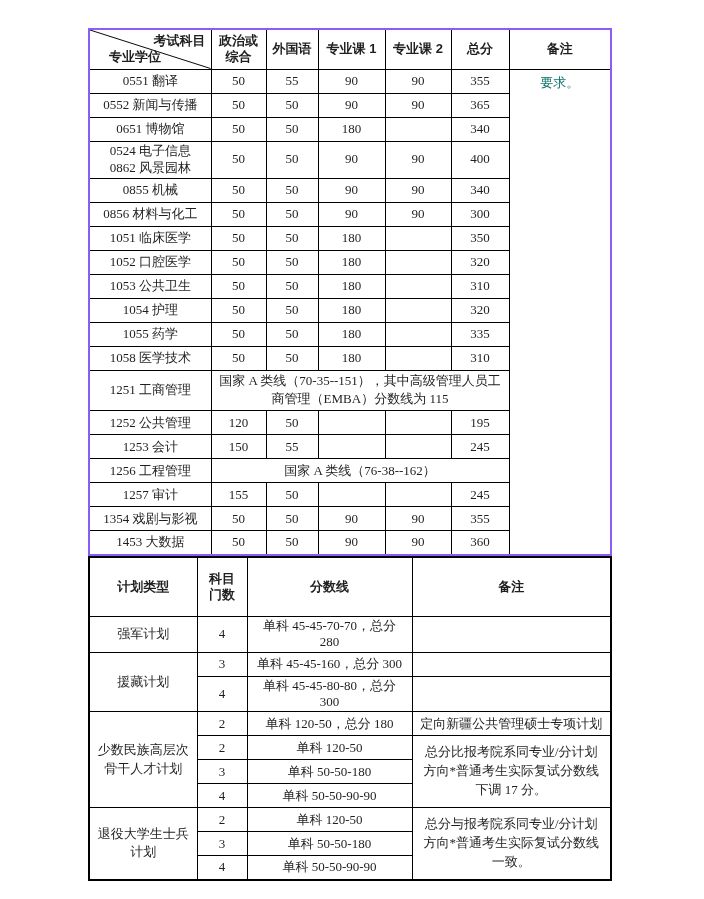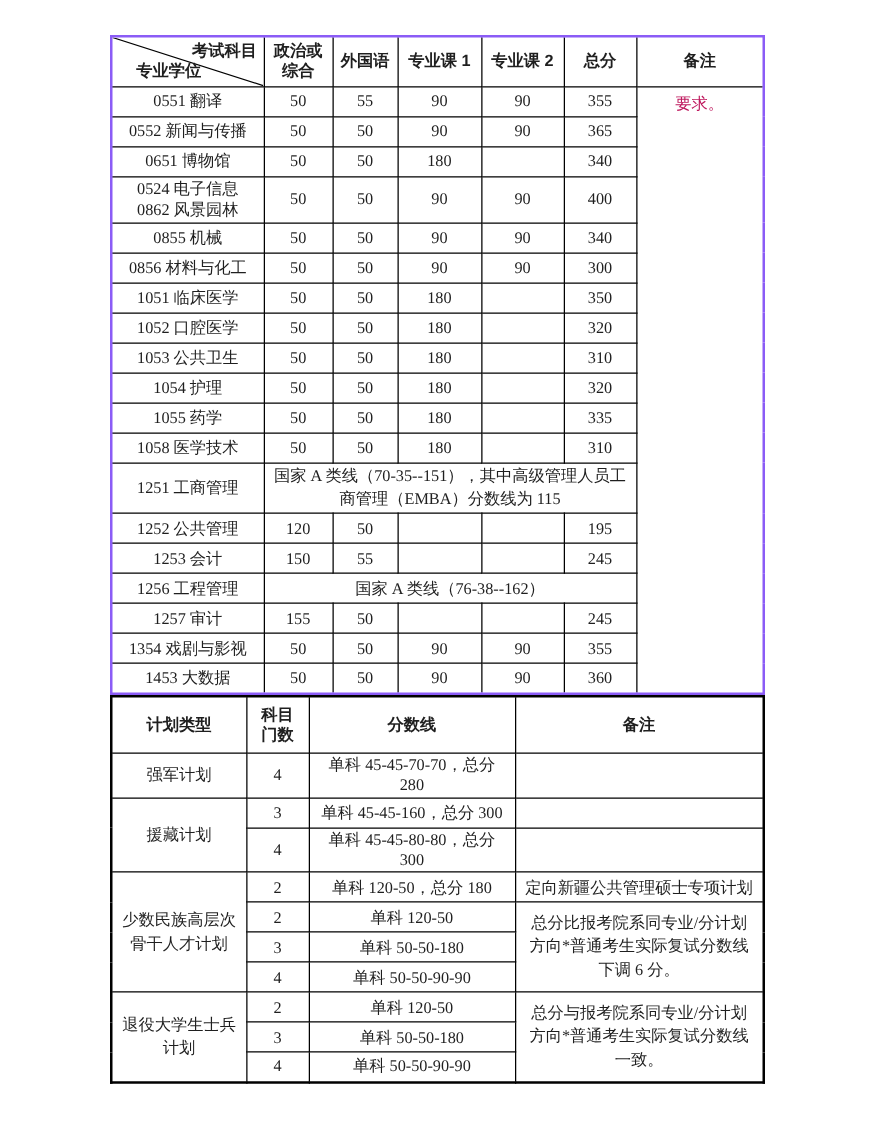--- a/index.html
+++ b/index.html
@@ -36,38 +36,38 @@
     font-weight: bold;
     font-size: 13px;
     text-align: center;
     padding: 1px 2px;
   }
   .c { text-align: center; }
   .l { text-align: center; }
   .r24 { height: 24px; }
   .r37 { height: 37px; }
   .hrow1 { height: 40px; }
-  .hrow2 { height: 46px; }
+  .hrow2 { height: 60px; }
   .corner {
     position: relative;
     padding: 0;
   }
   .corner svg { position: absolute; left: 0; top: 0; width: 100%; height: 100%; }
   .corner .tr-label {
     position: absolute; top: 3px; right: 5px;
     font-family: "Liberation Sans", sans-serif; font-weight: bold; font-size: 13px;
   }
   .corner .bl-label {
     position: absolute; bottom: 3px; left: 19px;
     font-family: "Liberation Sans", sans-serif; font-weight: bold; font-size: 13px;
   }
   .remark-cell {
     vertical-align: top;
     padding-top: 5px;
-    color: #be185d;
+    color: #0f766e;
     margin-left: 28px;
   }
   .two-line span { display: block; }
   .section-heading {
     font-family: "Liberation Sans", sans-serif;
     font-weight: bold;
     font-size: 15px;
     letter-spacing: 2px;
     margin: 13px 0 9px 6px;
   }
@@ -291,21 +291,21 @@
     </tr>
     <tr class="r24">
       <td class="c wrap" rowspan="4">少数民族高层次骨干人才计划</td>
       <td class="c">2</td>
       <td class="l">单科 120-50，总分 180</td>
       <td class="l" style="padding:1px 5px">定向新疆公共管理硕士专项计划</td>
     </tr>
     <tr class="r24">
       <td class="c">2</td>
       <td class="l">单科 120-50</td>
-      <td class="l wrap" rowspan="3">总分比报考院系同专业/分计划方向*普通考生实际复试分数线下调 6 分。</td>
+      <td class="l wrap" rowspan="3">总分比报考院系同专业/分计划方向*普通考生实际复试分数线下调 17 分。</td>
     </tr>
     <tr class="r24">
       <td class="c">3</td>
       <td class="l">单科 50-50-180</td>
     </tr>
     <tr class="r24">
       <td class="c">4</td>
       <td class="l">单科 50-50-90-90</td>
     </tr>
     <tr class="r24">

